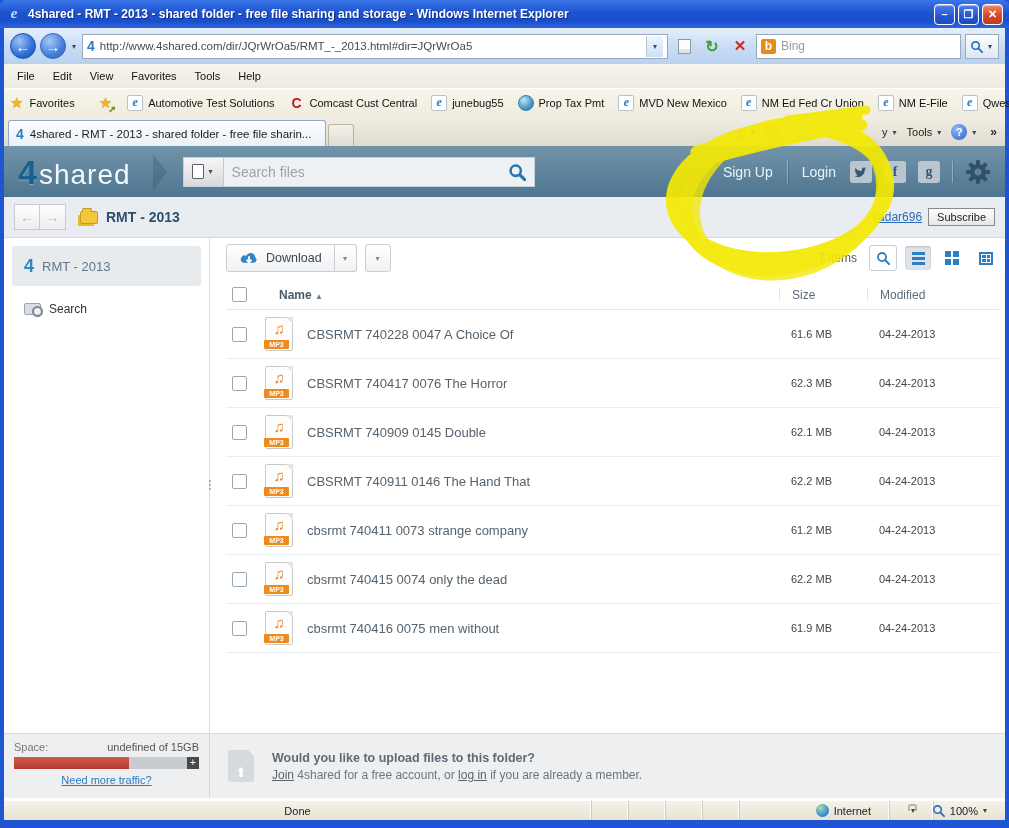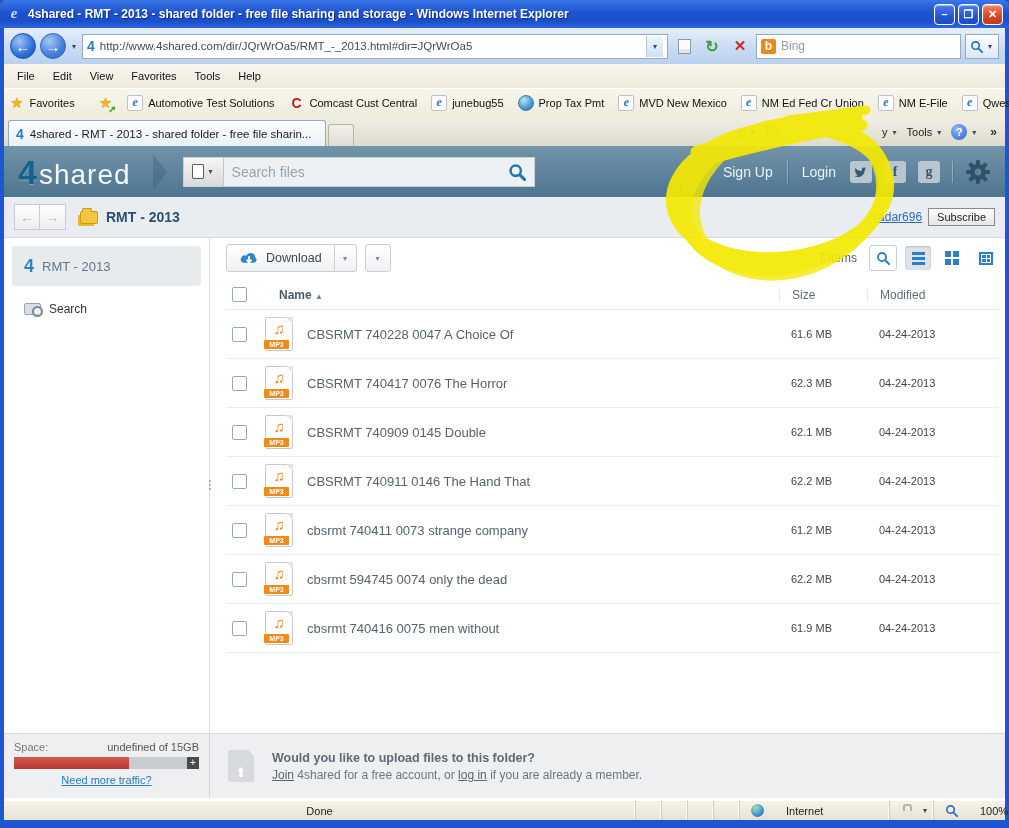--- a/index.html
+++ b/index.html
@@ -166,21 +166,21 @@
   .upicon::before { content:""; position:absolute; top:-1px; right:-1px; border-left:8px solid transparent; border-top:8px solid #edeff1; }
   .upicon::after { content:"⬆"; position:absolute; left:0; right:0; bottom:2px; text-align:center; color:#fff; font-size:13px; }
   .uptitle { font-weight:bold; color:#5f6a75; font-size:12.5px; }
   .upbody { color:#6b7681; font-size:12px; margin-top:3px; }
   .uplink { color:#5a6570; text-decoration:underline; }
 
   
   .statusbar { position:absolute; left:4px; right:4px; top:800px; height:20px;
     background:linear-gradient(#f6f3e8,#e6e2d2); border-top:1px solid #fff; display:flex; align-items:center; font-size:11px; color:#222; }
   .st-done { padding:0 8px; flex:1;text-align:center; }
-  .st-cell { height:100%; display:flex; align-items:center; padding:0 11px; border-left:1px solid #cfcab6; box-shadow:-2px 0 0 -1px #fff; gap:22px; }
+  .st-cell { height:100%; display:flex; align-items:center; padding:0 18px; border-left:1px solid #cfcab6; box-shadow:-2px 0 0 -1px #fff; gap:5px;justify-content:flex-end; }
   .st-cell.thin { width:26px; }
   .globe { width:13px; height:13px; border-radius:50%; background:radial-gradient(circle at 35% 30%,#a8e0a0,#3f8fd6 60%,#1f5fa8); }
   .lockicon { width:11px; height:9px; background:#b9b4a2; border-radius:2px; position:relative; margin-top:3px; }
   .lockicon::before { content:""; position:absolute; top:-4px; left:2px; width:5px; height:5px; border:2px solid #b9b4a2; border-bottom:none; border-radius:3px 3px 0 0; }
   .caret-s { color:#444; font-size:8px; }
   .statusgap { position:absolute; left:4px; right:4px; top:798px; height:2px; background:#fff; }
 
   .annotation { position:absolute; left:0; top:0; z-index:50; pointer-events:none; }
   .mag { flex:none; }
 </style>
@@ -489,21 +489,21 @@
             <span class="fsize">61.2 MB</span>
             <span class="fmod">04-24-2013</span>
           </div>
 
           <div class="trow">
             <span class="cb"></span>
             <span class="fico">
               <span class="note">♫</span>
               <span class="mp3b">MP3</span>
             </span>
-            <span class="fname">cbsrmt 594745 0074 only the dead</span>
+            <span class="fname">cbsrmt 740415 0074 only the dead</span>
             <span class="fsize">62.2 MB</span>
             <span class="fmod">04-24-2013</span>
           </div>
 
           <div class="trow">
             <span class="cb"></span>
             <span class="fico">
               <span class="note">♫</span>
               <span class="mp3b">MP3</span>
             </span>

